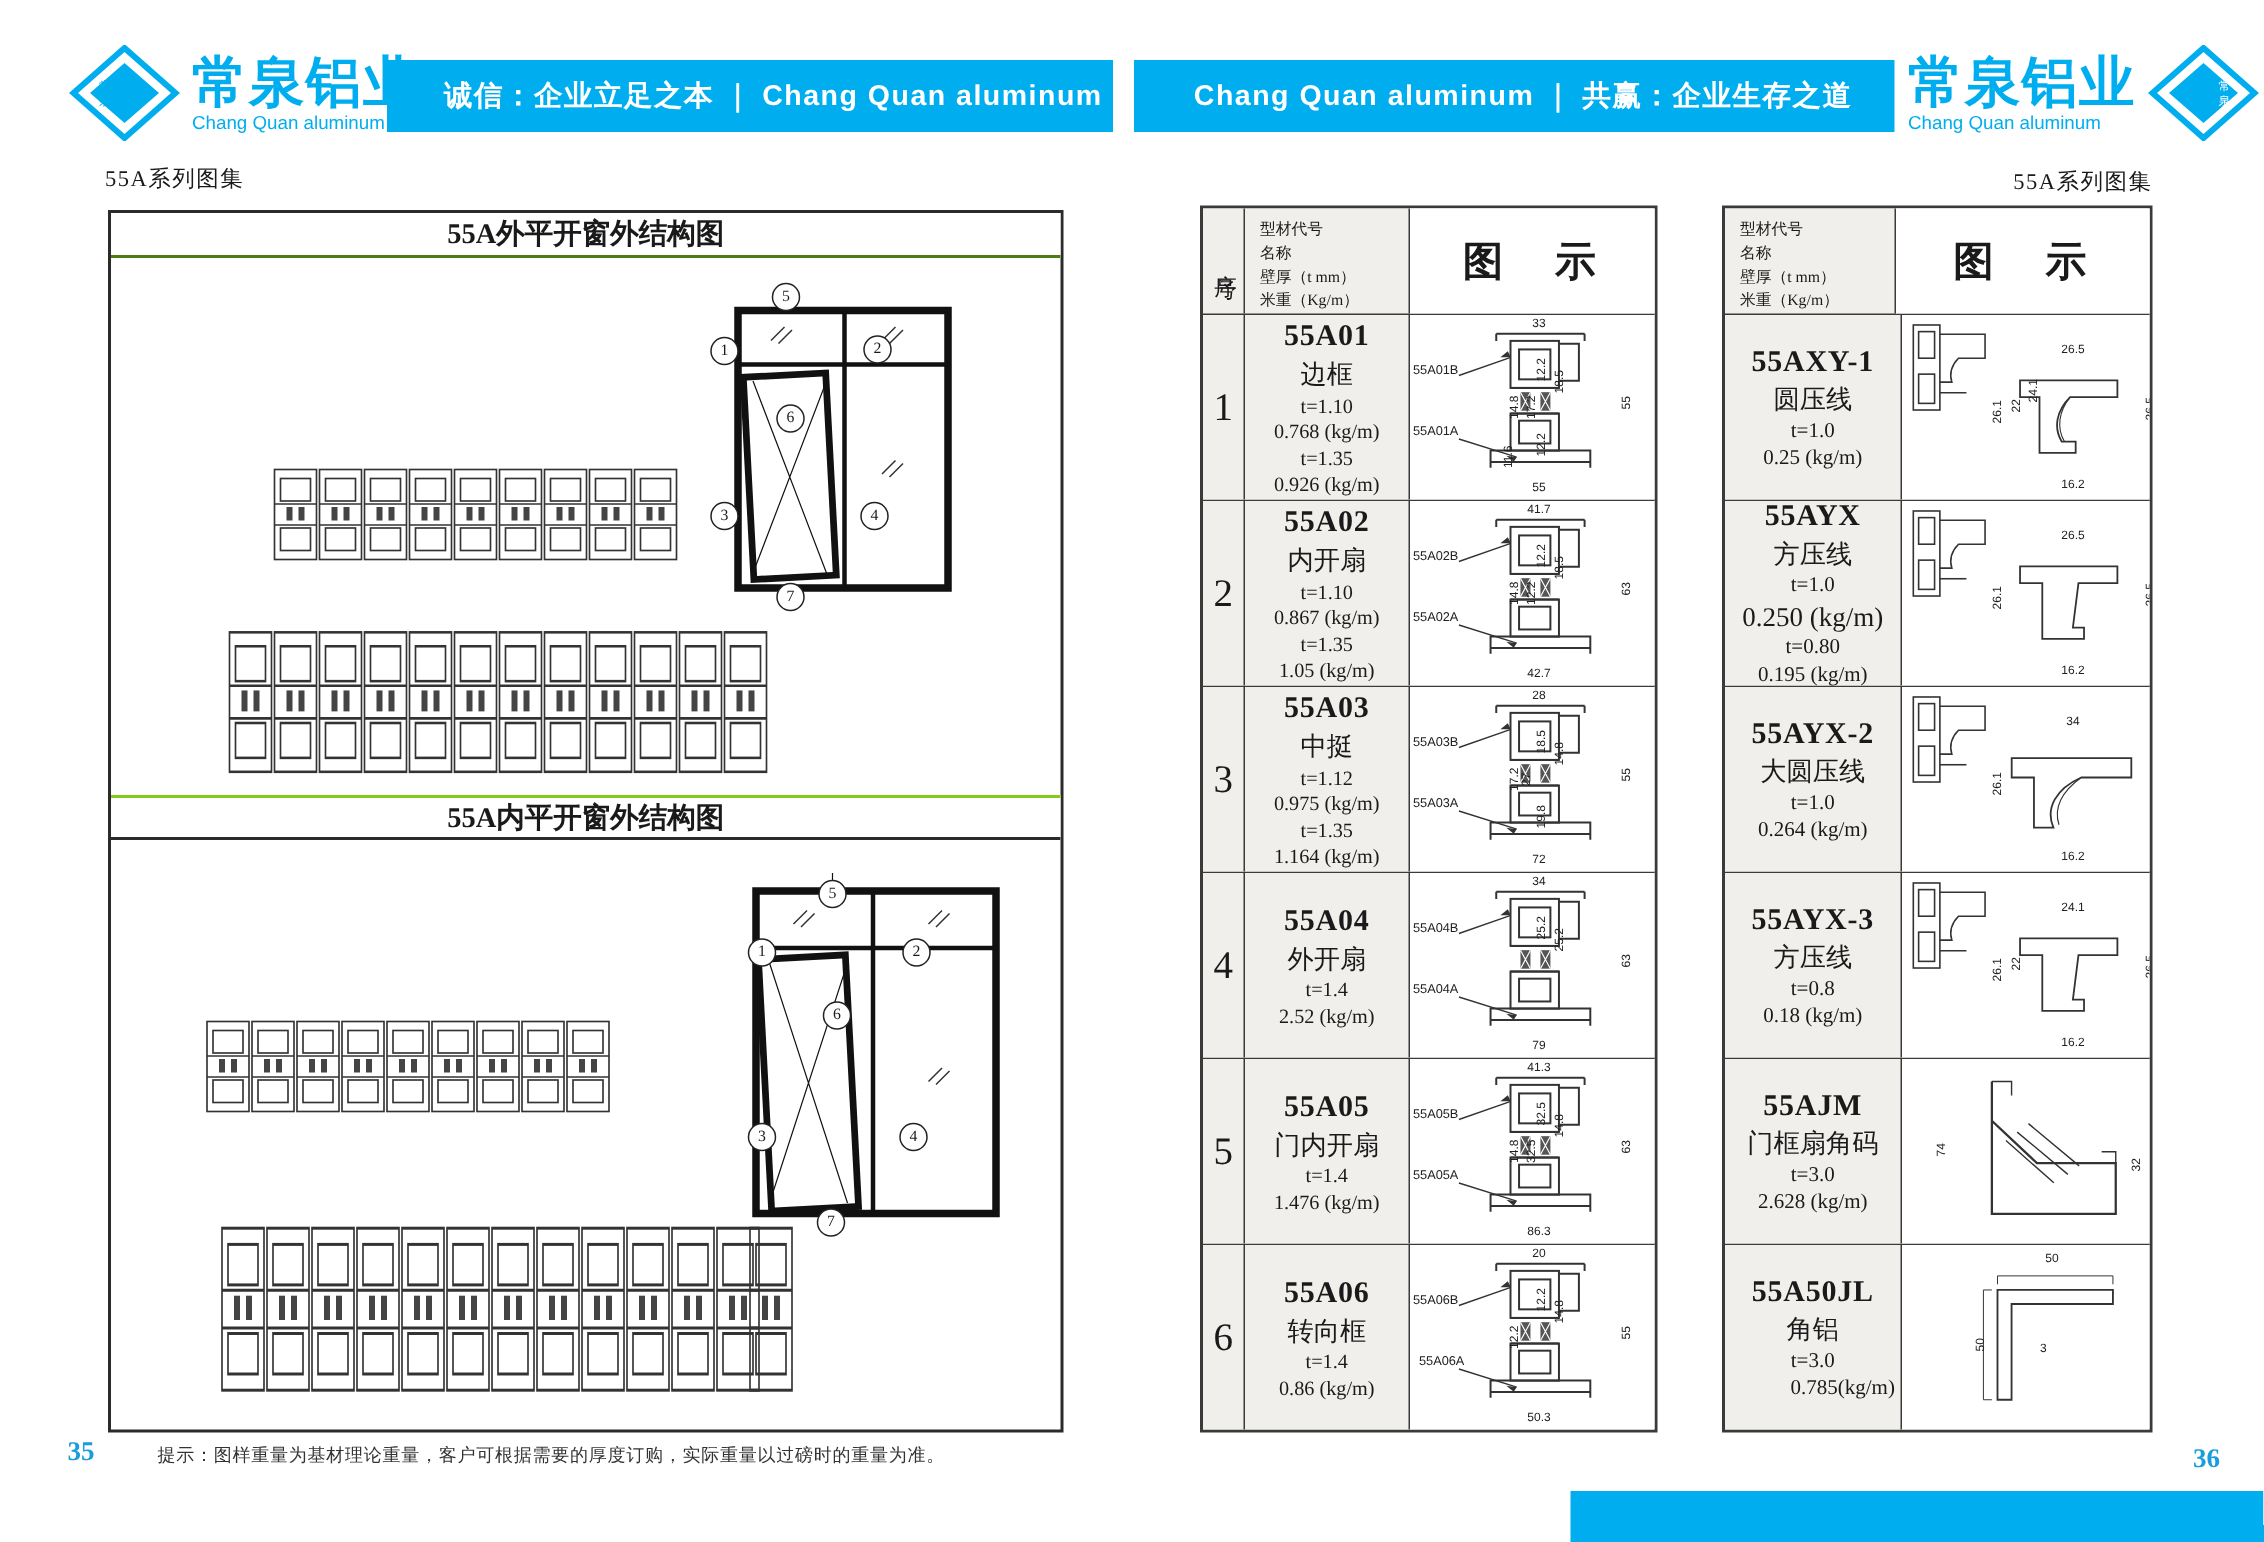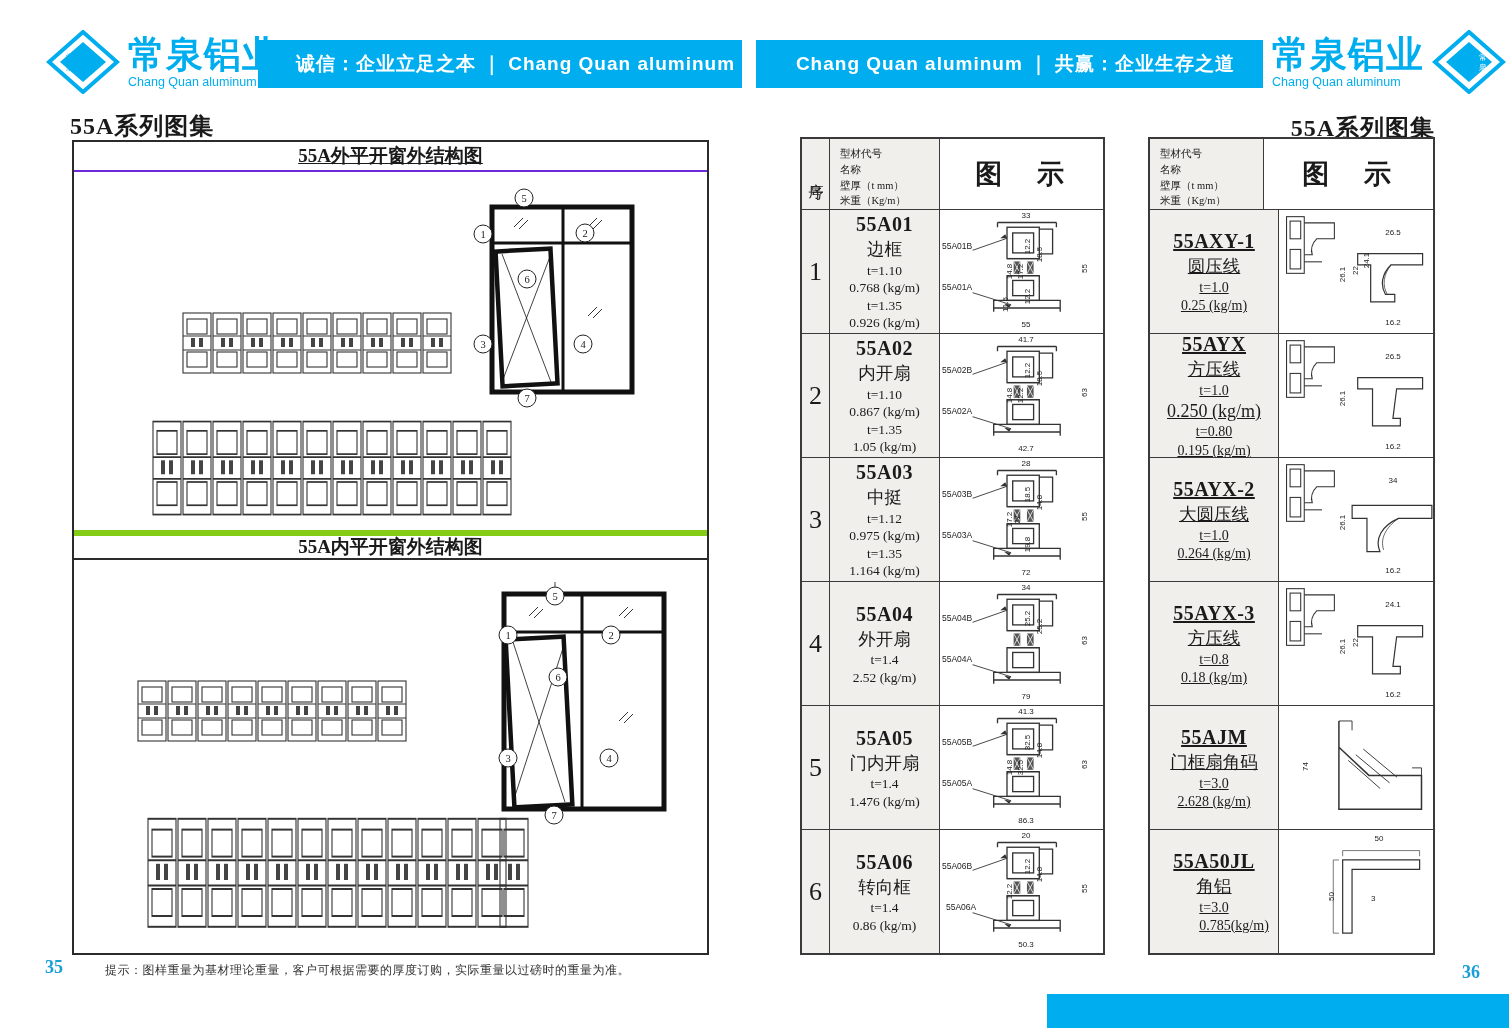--- a/index.html
+++ b/index.html
@@ -7,27 +7,27 @@
        font-family:"Liberation Serif","DejaVu Serif",serif;color:#1a1a1a;}
   .abs{position:absolute;}
   
   .logo{display:flex;align-items:center;gap:8px;}
   .logo-cn{font-weight:bold;font-size:37px;color:#00aeef;line-height:1;letter-spacing:1px;font-family:"Liberation Sans",sans-serif;}
   .logo-en{font-size:12.5px;color:#00aeef;font-family:"Liberation Sans",sans-serif;margin-top:2px;}
   .banner{position:absolute;top:40px;height:48px;background:#00aeef;color:#fff;
           display:flex;align-items:center;font-family:"Liberation Sans",sans-serif;
           font-size:19px;font-weight:bold;letter-spacing:1px;}
   
-  .ptitle{font-size:24px;font-weight:bold;letter-spacing:1px;}
+  .ptitle{font-size:15px;font-weight:normal;letter-spacing:1px;}
   
   .leftbox{left:72px;top:140px;width:637px;height:815px;border:2px solid #2b2b2b;box-sizing:border-box;background:#fff;}
   .secbar{position:absolute;left:0;width:100%;height:30px;display:flex;align-items:center;justify-content:center;
           font-size:19px;font-weight:bold;box-sizing:border-box;background:#fff;z-index:2;}
-  .secbar1{top:0;border-bottom:2px solid #6d28d9;text-decoration:underline;}
-  .secbar2{top:388px;border-top:6px solid #84cc16;border-bottom:2px solid #2b2b2b;}
+  .secbar1{top:0;border-bottom:2px solid #4d7c0f;}
+  .secbar2{top:388px;border-top:2px solid #84cc16;border-bottom:2px solid #2b2b2b;}
   .artsvg{position:absolute;left:0;top:0;width:633px;height:811px;z-index:1;}
   .callout{position:absolute;width:17px;height:17px;border:1.3px solid #222;border-radius:50%;background:#fff;
            font-size:10.5px;display:flex;align-items:center;justify-content:center;z-index:3;
            transform:translate(-50%,-50%);}
   
   .ptable{position:absolute;top:137px;border:2px solid #3a3a3a;box-sizing:border-box;background:#fff;
           display:flex;flex-direction:column;}
   .t1{left:800px;width:305px;height:818px;}
   .t2{left:1148px;width:287px;height:818px;}
   .thead{display:flex;height:70px;border-bottom:1.5px solid #3a3a3a;background:#f0efec;flex:0 0 auto;}
@@ -35,21 +35,21 @@
         font-size:15px;writing-mode:vertical-rl;text-orientation:upright;letter-spacing:3px;box-sizing:border-box;}
   .hspec{width:110px;border-right:1.5px solid #3a3a3a;padding:7px 0 0 10px;font-size:10.5px;line-height:1.5;box-sizing:border-box;}
   .t2 .hspec{width:114px;}
   .hdiag{flex:1;display:flex;align-items:center;justify-content:center;font-size:27px;font-weight:bold;letter-spacing:14px;padding-left:10px;background:#fff;}
   .trow{display:flex;flex:1 1 0;border-bottom:1.5px solid #3a3a3a;min-height:0;}
   .trow:last-child{border-bottom:none;}
   .cseq{width:28px;border-right:1.5px solid #3a3a3a;display:flex;align-items:center;justify-content:center;
         font-size:26px;background:#f0efec;box-sizing:border-box;}
   .cspec{width:110px;border-right:1.5px solid #3a3a3a;background:#f0efec;display:flex;flex-direction:column;
          align-items:center;justify-content:center;text-align:center;line-height:1.3;box-sizing:border-box;}
-  .t2 .cspec{width:129px;text-decoration:underline;}
+  .t2 .cspec{width:118px;}
   .code{font-size:20px;font-weight:bold;letter-spacing:.5px;}
   .cname{font-size:17.5px;margin:1px 0;}
   .sline{font-size:13.5px;}
   .cdiag{flex:1;position:relative;background:#fff;overflow:hidden;}
   .psvg{position:absolute;left:36px;top:3px;width:100px;height:114px;}
   .lsvg{position:absolute;left:0;top:0;width:100%;height:100%;}
   .plabel{position:absolute;font-family:"Liberation Sans",sans-serif;font-size:8.5px;color:#222;}
   .dim{position:absolute;font-family:"Liberation Sans",sans-serif;font-size:8px;color:#222;white-space:nowrap;}
   .rot{transform:rotate(-90deg);transform-origin:center;}
   .ctr{transform:translateX(-50%);}

